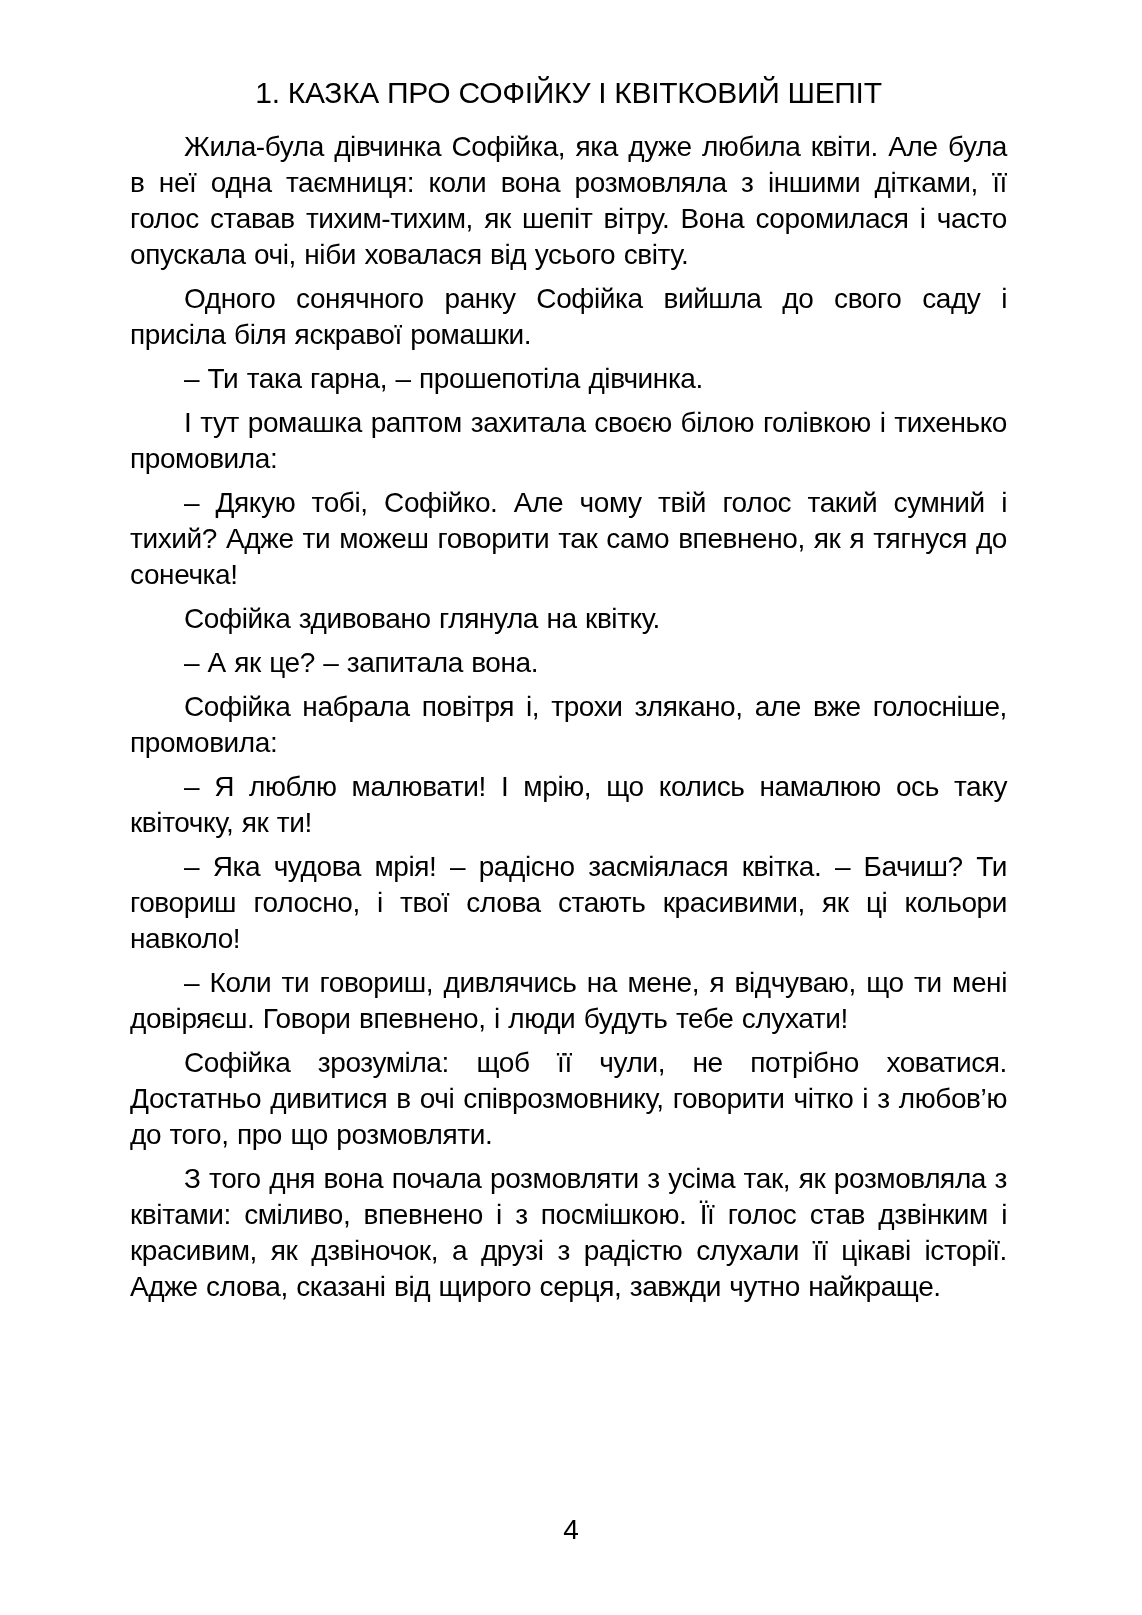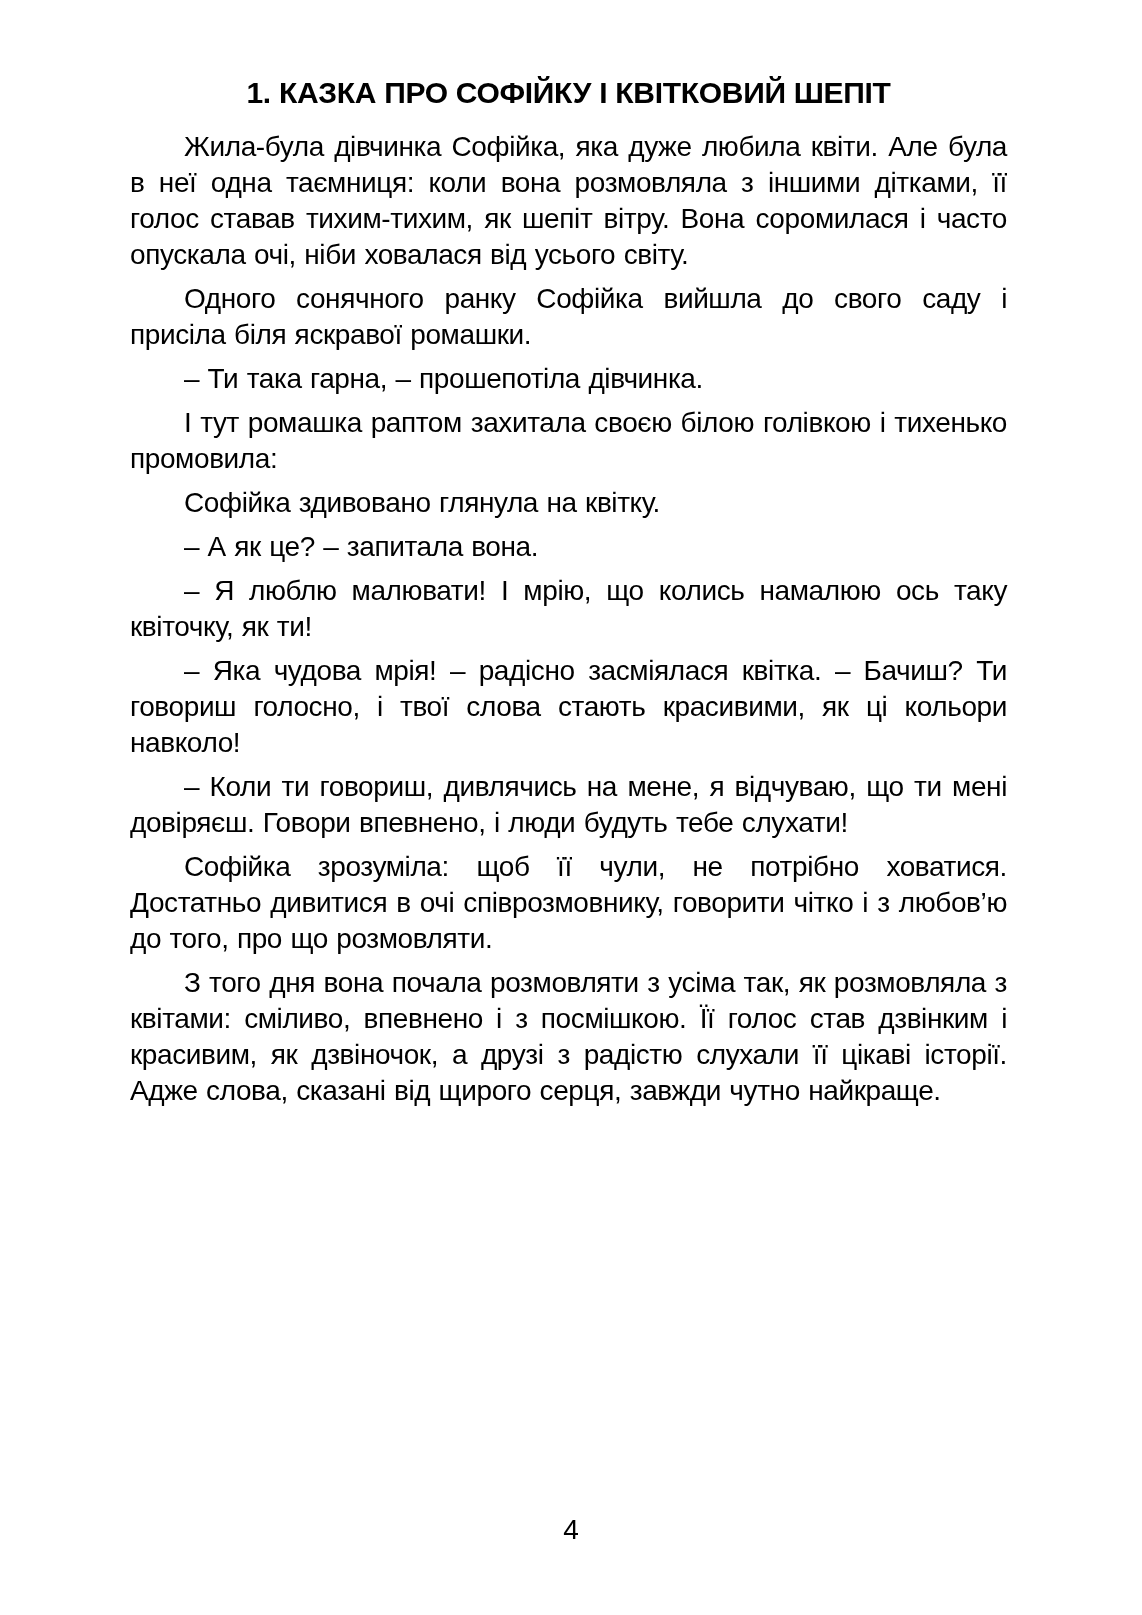--- a/index.html
+++ b/index.html
@@ -19,21 +19,21 @@
   .content {
     position: absolute;
     left: 122px;
     top: 73px;
     width: 893px;
   }
   .title {
     margin: 0 0 16px 0;
     font-size: 30px;
     line-height: 40px;
-    font-weight: bold;
+    font-weight: normal;
     text-align: center;
     letter-spacing: -0.3px;
   }
   .para {
     margin: 8px;
     font-size: 28px;
     line-height: 36px;
     text-align: justify;
     text-indent: 54px;
     letter-spacing: -0.4px;
@@ -52,22 +52,24 @@
 </head>
 <body>
 
 <div class="page">
   <div class="content">
     <h1 class="title">1. КАЗКА ПРО СОФІЙКУ І КВІТКОВИЙ ШЕПІТ</h1>
     <p class="para">Жила-була дівчинка Софійка, яка дуже любила квіти. Але була в неї одна таємниця: коли вона розмовляла з іншими дітками, її голос ставав тихим-тихим, як шепіт вітру. Вона соромилася і часто опускала очі, ніби ховалася від усього світу.</p>
     <p class="para">Одного сонячного ранку Софійка вийшла до свого саду і присіла біля яскравої ромашки.</p>
     <p class="para">– Ти така гарна, – прошепотіла дівчинка.</p>
     <p class="para">І тут ромашка раптом захитала своєю білою голівкою і тихенько промовила:</p>
+    <p class="para">– Дякую тобі, Софійко. Але чому твій голос такий сумний і тихий? Адже ти можеш говорити так само впевнено, як я тягнуся до сонечка!</p>
     <p class="para">Софійка здивовано глянула на квітку.</p>
     <p class="para">– А як це? – запитала вона.</p>
+    <p class="para">Софійка набрала повітря і, трохи злякано, але вже голосніше, промовила:</p>
     <p class="para">– Я люблю малювати! І мрію, що колись намалюю ось таку квіточку, як ти!</p>
     <p class="para">– Яка чудова мрія! – радісно засміялася квітка. – Бачиш? Ти говориш голосно, і твої слова стають красивими, як ці кольори навколо!</p>
     <p class="para">– Коли ти говориш, дивлячись на мене, я відчуваю, що ти мені довіряєш. Говори впевнено, і люди будуть тебе слухати!</p>
     <p class="para">Софійка зрозуміла: щоб її чули, не потрібно ховатися. Достатньо дивитися в очі співрозмовнику, говорити чітко і з любов’ю до того, про що розмовляти.</p>
     <p class="para">З того дня вона почала розмовляти з усіма так, як розмовляла з квітами: сміливо, впевнено і з посмішкою. Її голос став дзвінким і красивим, як дзвіночок, а друзі з радістю слухали її цікаві історії. Адже слова, сказані від щирого серця, завжди чутно найкраще.</p>
   </div>
   <div class="page-number">4</div>
 </div>
 
 </body></html>

